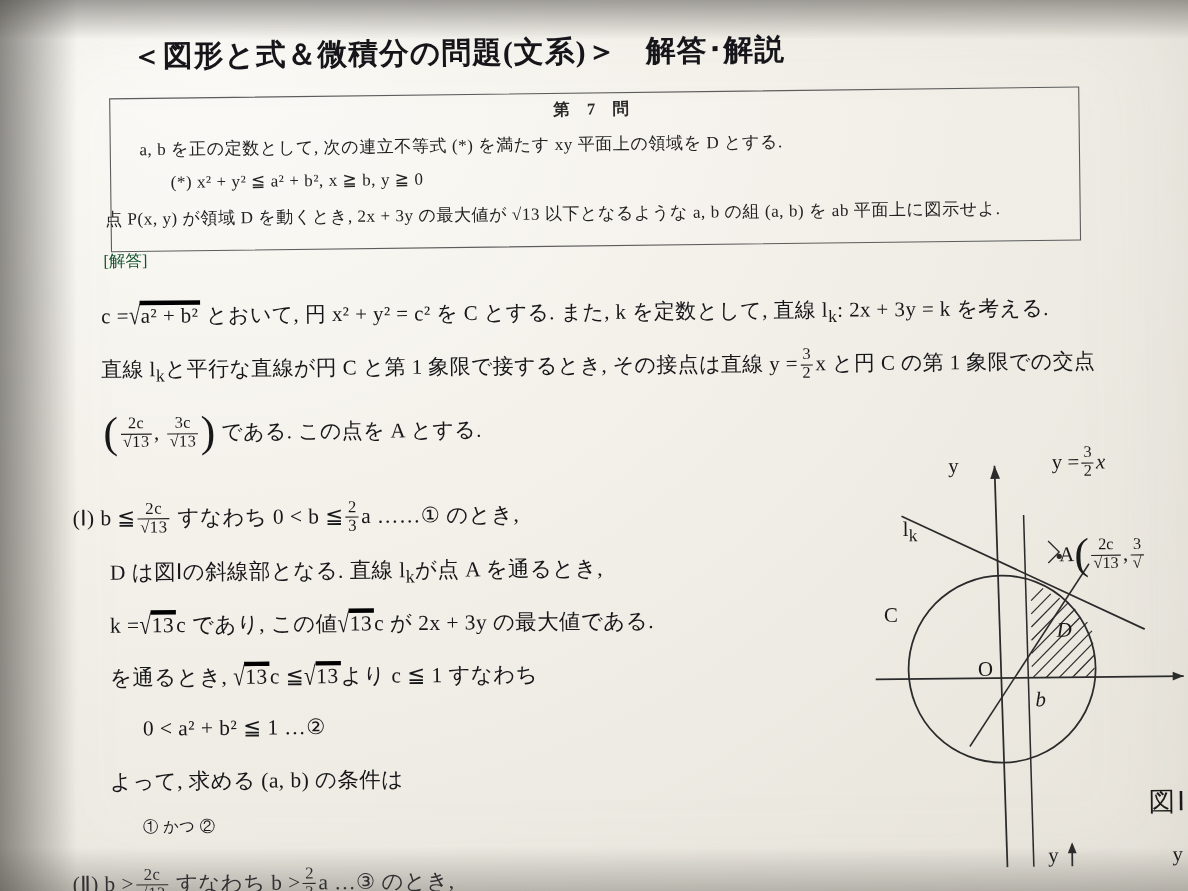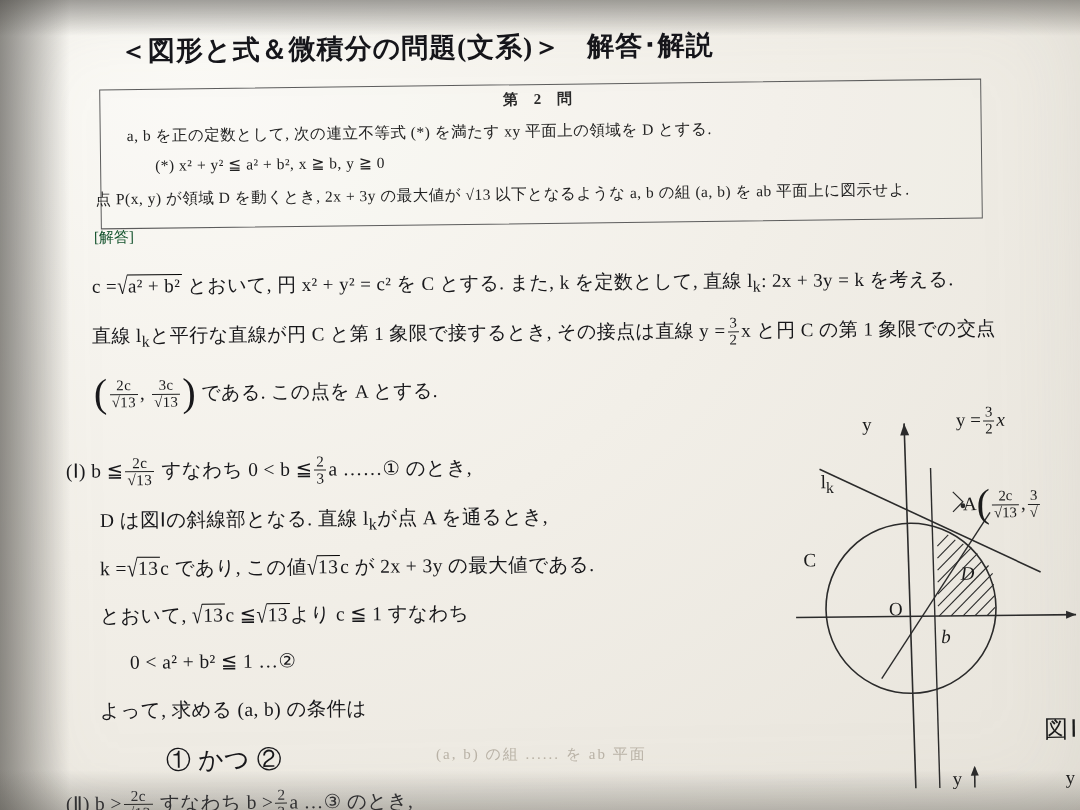--- a/index.html
+++ b/index.html
@@ -116,40 +116,40 @@
   }
   .l1 { left: 76px; top: 270px; font-size: 19px;}
   .l2 { left: 76px; top: 318px; font-size: 19px;}
   .l3 { left: 78px; top: 378px; font-size: 19px;}
   .l4 { left: 50px; top: 455px; font-size: 19.5px;}
   .l5 { left: 84px; top: 505px; font-size: 19.5px;}
   .l6 { left: 84px; top: 553px; font-size: 19.5px;}
   .l7 { left: 84px; top: 601px; font-size: 19.5px;}
   .l8 { left: 114px; top: 650px; font-size: 19.5px;}
   .l9 { left: 84px; top: 696px; font-size: 19.5px;}
-  .l10 { left: 114px; top: 743px; font-size: 25px; margin-left: 36px;}
+  .l10 { left: 114px; top: 743px; font-size: 14px;}
   .l11 { left: 50px; top: 788px; font-size: 19.5px; color:#2a2a2e;}
 
   
   .frac {
     display: inline-block;
     vertical-align: middle;
     text-align: center;
     font-size: 0.78em;
     line-height: 1.05;
     margin: 0 2px;
     position: relative;
     top: -1px;
   }
   .frac .num { display: block; padding: 0 2px; }
   .frac .den { display: block; border-top: 1px solid #222; padding: 0 2px; }
 
   .sqrt {
     display: inline-block;
-    border-top: 1px solid #000000;
+    border-top: 4px solid #000000;
     padding: 0 2px 0 1px;
     margin-left: -1px;
     text-align: center;
   }
   .radical { display:inline-block; transform: scaleY(1.25); }
 
   .paren-big {
     display: inline-block;
     font-size: 2.1em;
     line-height: 0.55em;
@@ -195,21 +195,21 @@
 <div class="page">
   <div class="paper"></div>
 
   <div class="content">
 
     <div class="title">
       <span>＜図形と式＆微積分の問題(文系)＞</span><span class="gap"></span><span>解答･解説</span>
     </div>
 
     <div class="qbox">
-      <div class="qbox-title">第 2 問</div>
+      <div class="qbox-title">第 7 問</div>
       <div class="qline q1">a, b を正の定数として, 次の連立不等式 (*) を満たす xy 平面上の領域を D とする.</div>
       <div class="qline q2">(*)  x² + y² ≦ a² + b²,  x ≧ b,  y ≧ 0</div>
       <div class="qline q3">点 P(x, y) が領域 D を動くとき, 2x + 3y の最大値が √13 以下となるような a, b の組 (a, b) を ab 平面上に図示せよ.</div>
     </div>
 
     <div class="ans-label">[解答]</div>
 
     <div class="body-line l1">
       <span>c =</span><span class="radical">√</span><span class="sqrt">a² + b²</span>
       <span>とおいて, 円 x² + y² = c² を C とする. また, k を定数として, 直線 l</span><sub>k</sub><span>: 2x + 3y = k を考える.</span>
@@ -232,33 +232,32 @@
 
     <div class="body-line l5">
       <span>D は図Ⅰの斜線部となる. 直線 l</span><sub>k</sub><span>が点 A を通るとき,</span>
     </div>
 
     <div class="body-line l6">
       <span>k =</span><span class="radical">√</span><span class="sqrt">13</span><span>c であり, この値</span><span class="radical">√</span><span class="sqrt">13</span><span>c が 2x + 3y の最大値である.</span>
     </div>
 
     <div class="body-line l7">
-      <span>とおいて,</span> <span class="radical">√</span><span class="sqrt">13</span><span>c ≦</span><span class="radical">√</span><span class="sqrt">13</span><span>より c ≦ 1 すなわち</span>
+      <span>を通るとき,</span> <span class="radical">√</span><span class="sqrt">13</span><span>c ≦</span><span class="radical">√</span><span class="sqrt">13</span><span>より c ≦ 1 すなわち</span>
     </div>
 
     <div class="body-line l8">0 &lt; a² + b² ≦ 1 …②</div>
     <div class="body-line l9">よって, 求める (a, b) の条件は</div>
     <div class="body-line l10">① かつ ②</div>
 
     <div class="body-line l11">
       <span>(Ⅱ) b &gt;</span><span class="frac"><span class="num">2c</span><span class="den">√13</span></span>
       <span>すなわち b &gt;</span><span class="frac"><span class="num">2</span><span class="den">3</span></span><span>a …③ のとき,</span>
     </div>
 
-    <div class="faint">(a, b) の組 ...... を ab 平面</div>
 
     <div class="figure">
       <svg width="310" height="400" viewBox="0 0 310 400">
 
         <circle cx="125" cy="200" r="85" fill="none" stroke="#2b2b2b" stroke-width="1.6"></circle>
 
         <line x1="10" y1="208" x2="290" y2="208" stroke="#2b2b2b" stroke-width="1.6"></line>
         <polygon points="290,208 280,204 280,212" fill="#2b2b2b"></polygon>
 
         <line x1="128" y1="380" x2="120" y2="15" stroke="#2b2b2b" stroke-width="1.6"></line>

